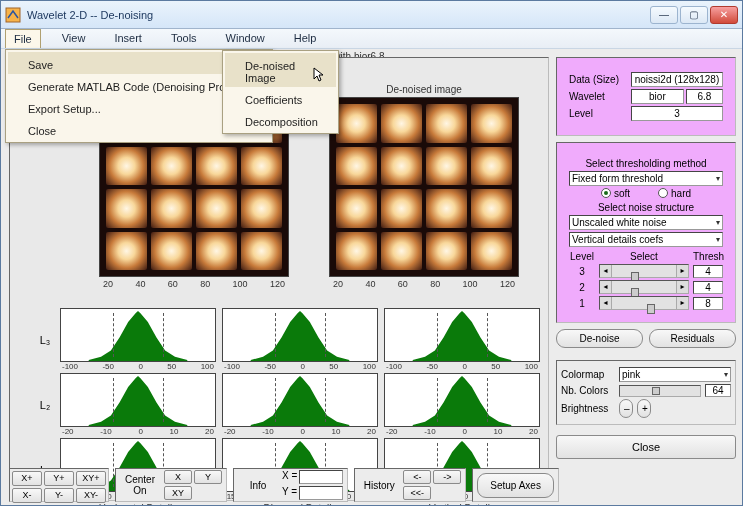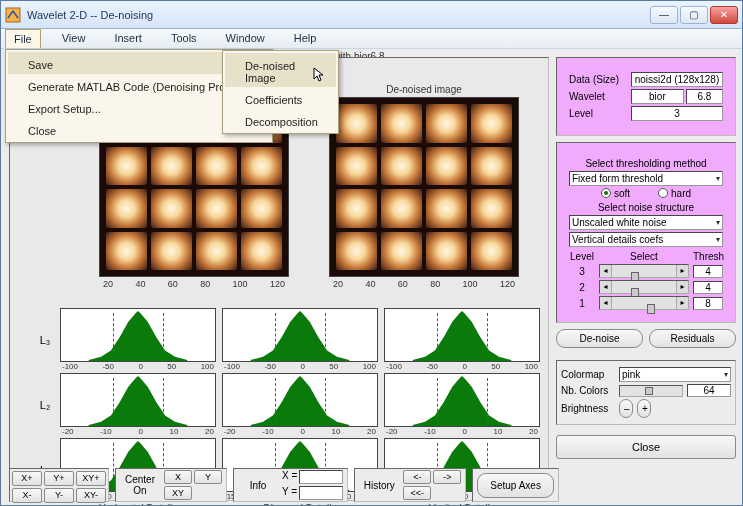--- a/index.html
+++ b/index.html
@@ -215,21 +215,21 @@
     border-radius:9px;
     padding: 3px 4px;
     text-align:center;
     font-size: 10px;
     cursor:pointer;
   }
   .btn-row { display:flex; gap:6px; }
   .btn-row .btn { flex:1; }
   .colormap-box { background:#ececec; border:1px inset #bbb; padding:4px; font-size:10px;}
   .colormap-row { display:flex; align-items:center; gap:4px; margin:2px 0;}
-  .nb-input { width:44px; background:#fff; border:1px inset #999; text-align:center; padding:0 1px;}
+  .nb-input { width:26px; background:#fff; border:1px inset #999; text-align:center; padding:0 1px;}
   .brightness-track { flex:1; height:12px; background:#e2e2e2; border:1px inset #aaa; position:relative;}
   .plusminus { width:14px; text-align:center; }
   .big-close {
     margin-top:4px;
     background: linear-gradient(#f8f8f8,#e2e2e2);
     border:1px solid #8a8a8a;
     border-radius:3px;
     padding: 5px;
     text-align:center;
     font-size: 11px;

